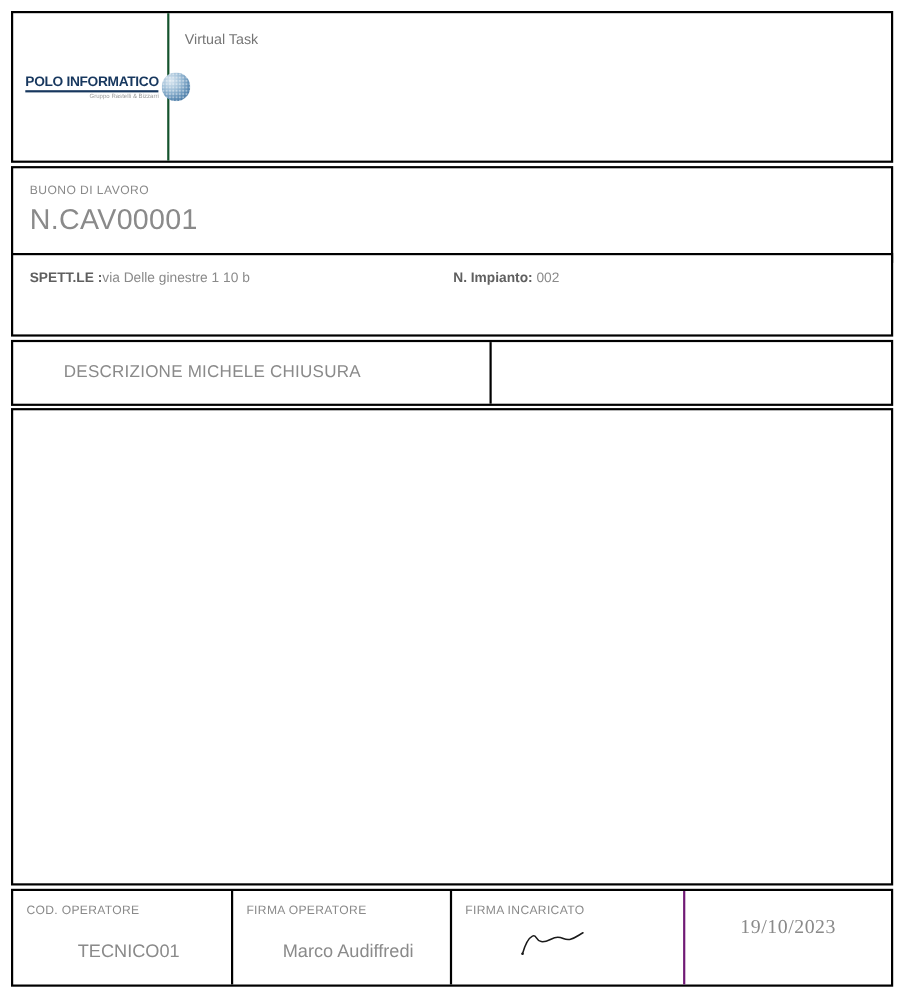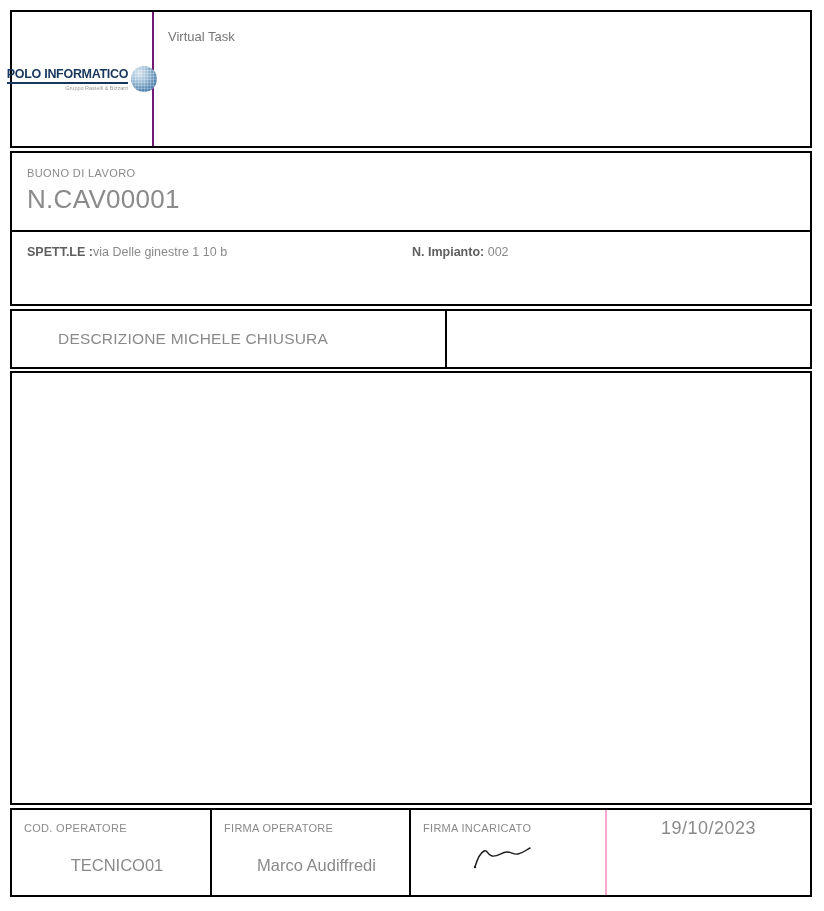--- a/index.html
+++ b/index.html
@@ -14,24 +14,24 @@
     position: absolute;
     left: 10px;
     width: 802px;
     border: 2px solid #000;
     background: #fff;
   }
   
   #header-box { top: 10px; height: 138px; display: flex; }
   .logo-cell {
     width: 142px;
-    border-right: 2px solid #701a75;
+    border-right: 2px solid #14532d;
     display: flex; align-items: center;
+    padding-left: 11px;
     flex-shrink: 0;
-    justify-content: center;
   }
   .logo { display: flex; align-items: center; gap: 3px; }
   .logo-text { display: flex; flex-direction: column; align-items: flex-end; }
   .logo-brand {
     font-size: 12.5px; font-weight: bold; letter-spacing: -0.3px;
     color: #17375e; border-bottom: 2px solid #17375e; padding-bottom: 1px;
     white-space: nowrap;
   }
   .logo-sub { font-size: 5.5px; color: #9a9a9a; margin-top: 1px; white-space: nowrap; }
   .globe {
@@ -63,22 +63,22 @@
   }
   .desc-text { font-size: 15.5px; color: #8a8a8a; letter-spacing: 0.2px; }
   .desc-empty { flex: 1; }
   
   #body-box { top: 371px; height: 434px; }
   
   #footer-box { top: 808px; height: 89px; display: flex; }
   .f-cell { position: relative; padding: 12px 0 0 12px; flex-shrink: 0; }
   .f-cell.c1 { width: 200px; border-right: 2px solid #000; }
   .f-cell.c2 { width: 199px; border-right: 2px solid #000; }
-  .f-cell.c3 { width: 196px; border-right: 2px solid #f9a8d4; }
-  .f-cell.c4 { flex: 1; padding: 8px 0 0 0; }
+  .f-cell.c3 { width: 212px; border-right: 2px solid #701a75; }
+  .f-cell.c4 { flex: 1; padding: 22px 0 0 0; font-family: Liberation Serif, serif; }
   .f-label { font-size: 11px; color: #8a8a8a; letter-spacing: 0.3px; }
   .f-value { font-size: 16.5px; color: #8a8a8a; text-align: center; margin-top: 22px; }
   .sig-wrap { margin: 6px 0 0 48px; }
   .f-date { font-size: 18px; color: #8a8a8a; text-align: center; letter-spacing: 0.5px; }
 </style>
 </head>
 <body>
 
 <div class="box" id="header-box">
   <div class="logo-cell">

